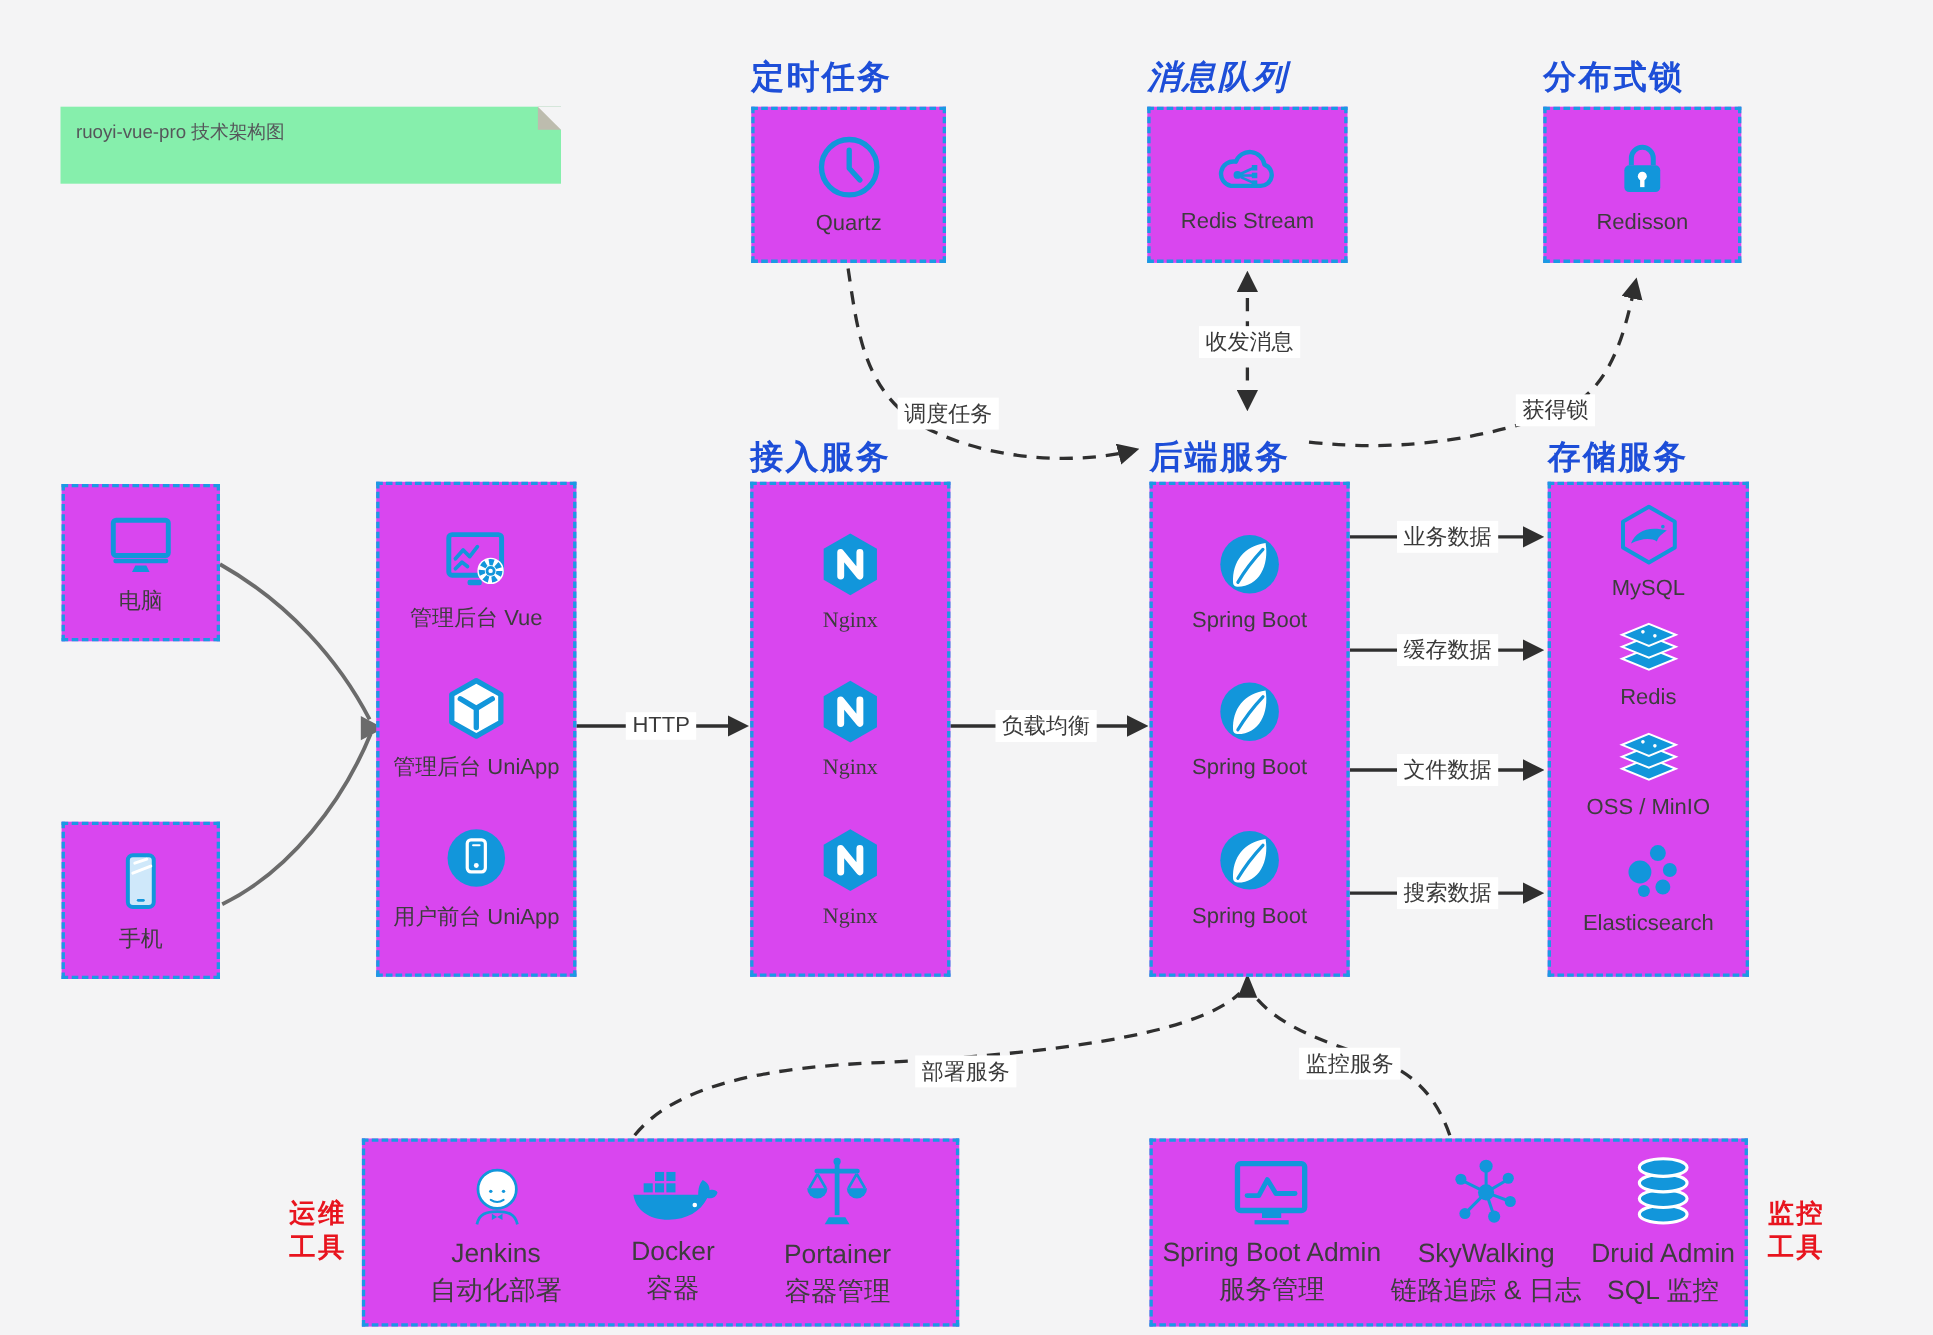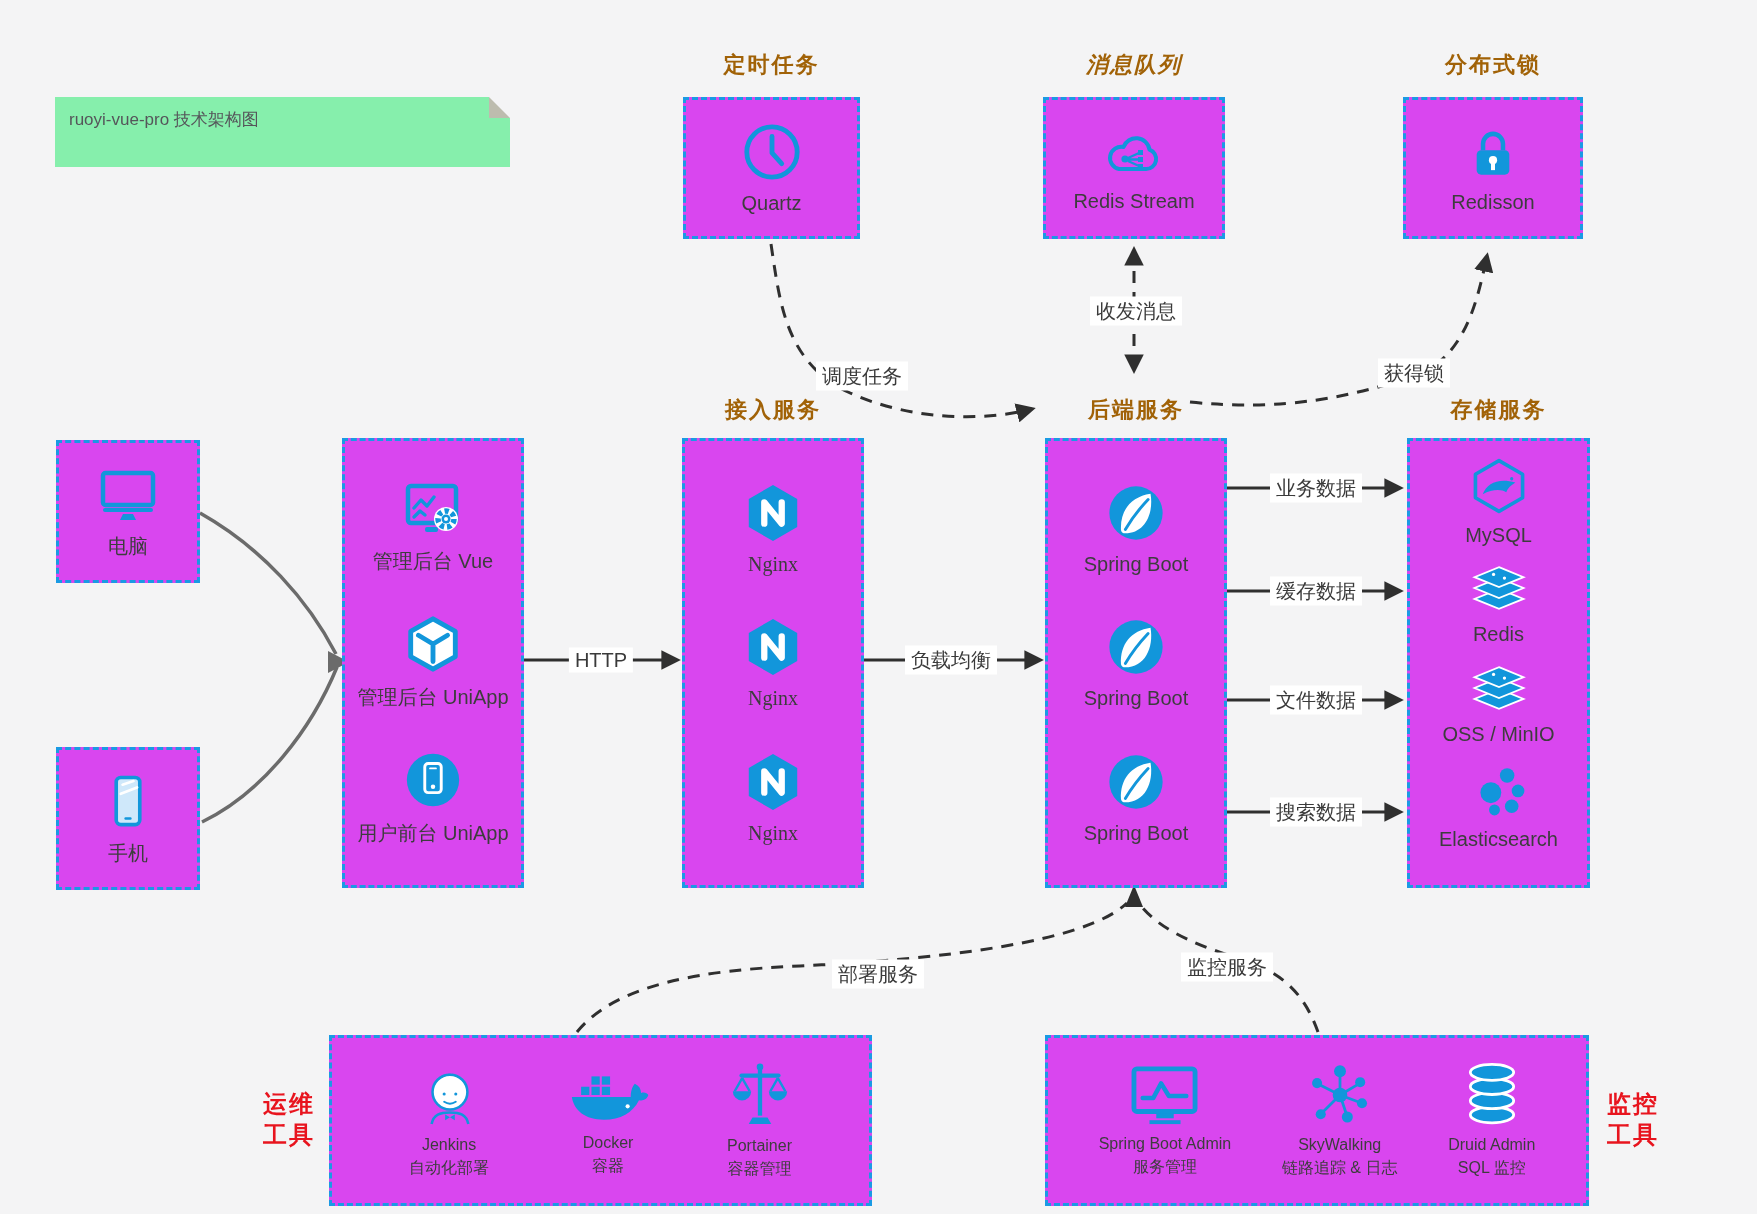--- a/index.html
+++ b/index.html
@@ -2,34 +2,34 @@
 <html><head>
 <meta charset="utf-8">
 <style>
   html,body{margin:0;padding:0;background:#f4f4f5;}
   .canvas{position:relative;width:1757px;height:1214px;background:#f4f4f5;overflow:hidden;
     font-family:"Liberation Sans",sans-serif;color:#3d3d3d;}
   .connectors{position:absolute;left:0;top:0;pointer-events:none;}
   .dashed-box{position:absolute;background:#d946ef;border:3px dashed #1a9ae4;box-sizing:border-box;
     display:flex;flex-direction:column;align-items:center;justify-content:space-evenly;}
   .center-box{justify-content:center;gap:12px;}
-  .group-title{position:absolute;font-size:22px;font-weight:700;color:#a16207;text-align:center;
+  .group-title{position:absolute;font-size:30px;font-weight:700;color:#1d4ed8;
     letter-spacing:2px;white-space:nowrap;}
   .side-title{position:absolute;font-size:24px;font-weight:700;color:#e8141e;text-align:center;
     line-height:1.3;letter-spacing:2px;}
   .node-item{display:flex;flex-direction:column;align-items:center;gap:9px;}
   .node-label{font-size:20px;color:#3d3d3d;white-space:nowrap;}
   .edge-label{position:absolute;transform:translate(-50%,-50%);background:#ffffff;
     padding:1px 6px;font-size:20px;color:#3a3a3a;white-space:nowrap;}
   .note{position:absolute;left:55px;top:97px;width:455px;height:70px;background:#86efac;
     box-sizing:border-box;padding:10px 0 0 14px;font-size:17px;line-height:1.55;color:#55565a;}
   .note::after{content:"";position:absolute;top:0;right:0;width:0;height:0;border-style:solid;
     border-width:0 21px 21px 0;border-color:#f4f4f5 #f4f4f5 #bdbcae #bdbcae;}
   .bottom-box{flex-direction:row;justify-content:space-evenly;align-items:center;}
-  .duo{font-size:16px;color:#3d3d3d;text-align:center;line-height:1.4;white-space:nowrap;}
+  .duo{font-size:24px;color:#3d3d3d;text-align:center;line-height:1.4;white-space:nowrap;}
   .icn{display:block;}
 </style>
 </head>
 <body>
 
 <div class="canvas">
 
   <svg class="connectors" width="1757" height="1214" viewBox="0 0 1757 1214">
     <defs>
       <marker id="arr" viewBox="0 0 10 10" refX="8" refY="5" markerWidth="6.5" markerHeight="6.5" orient="auto-start-reverse">

